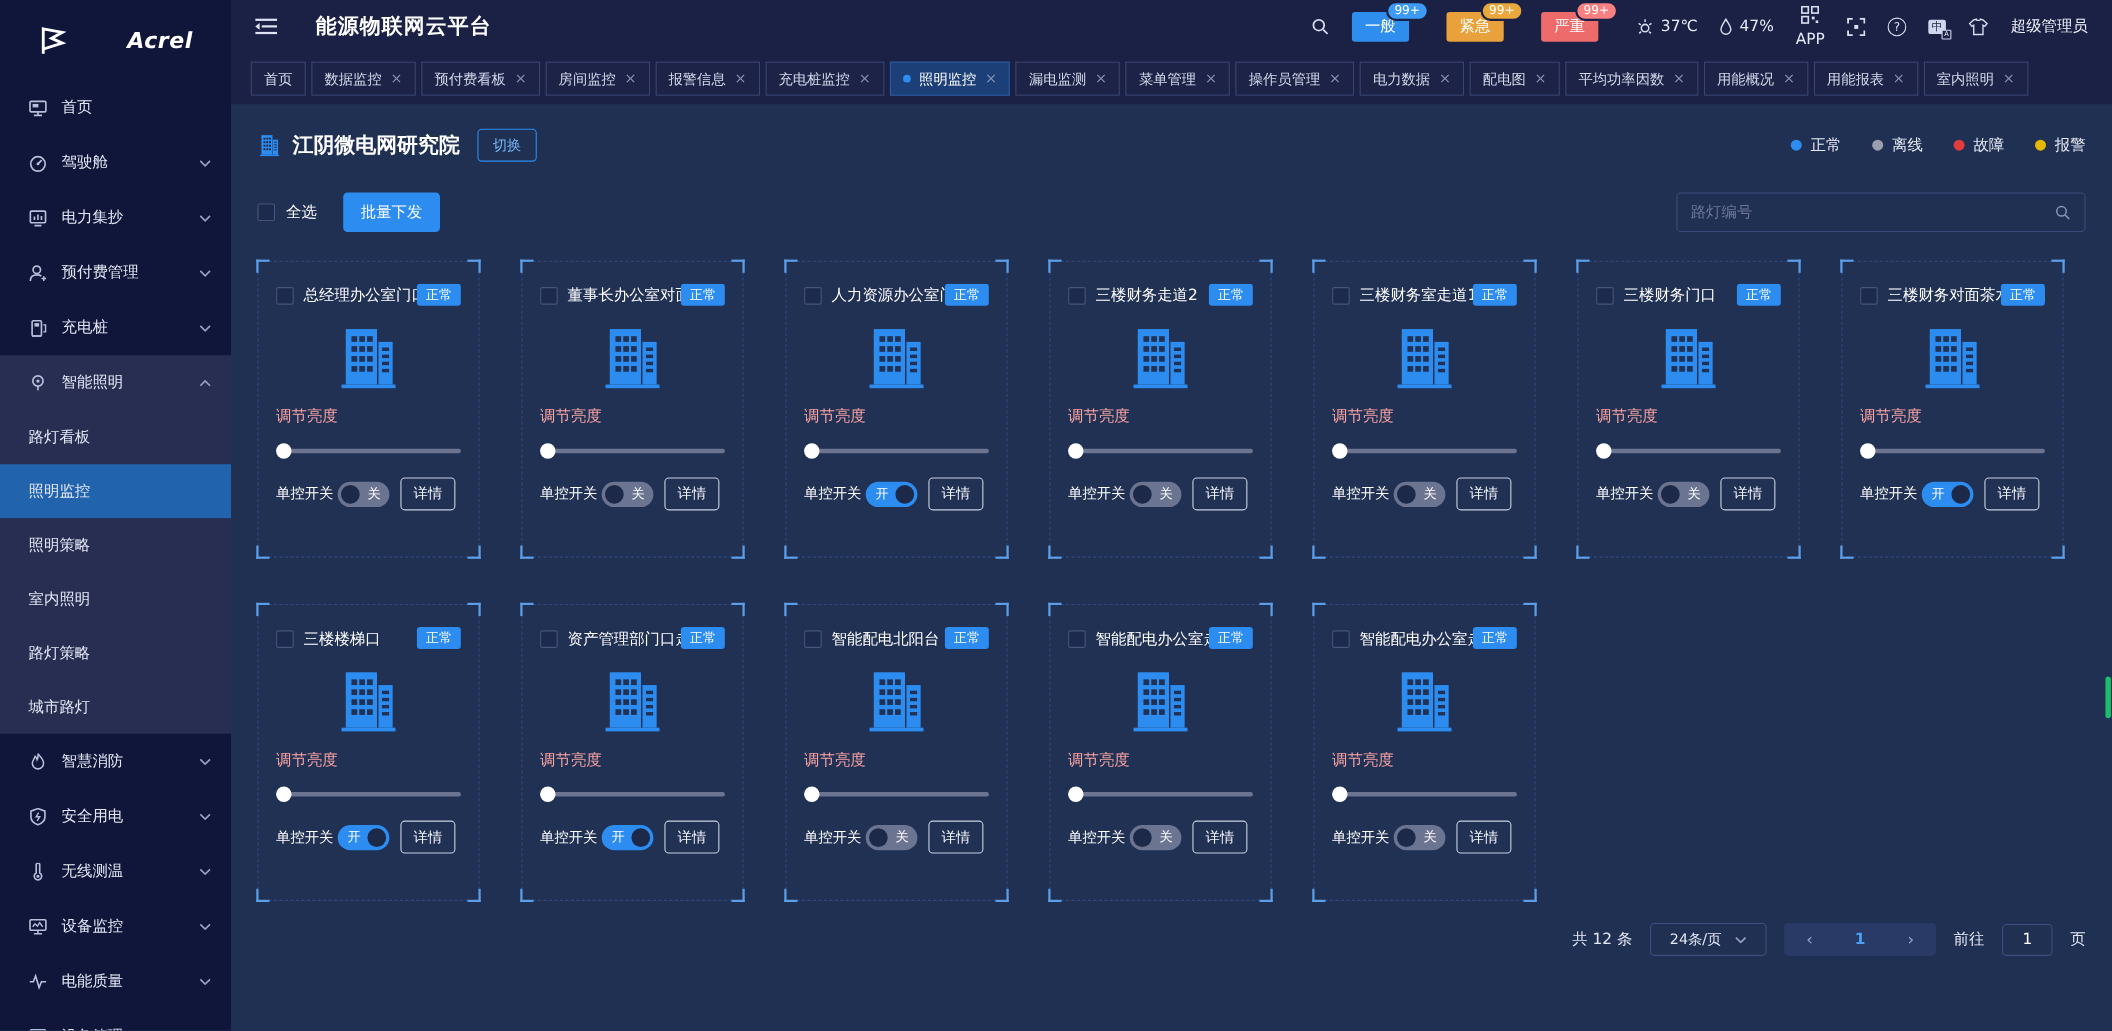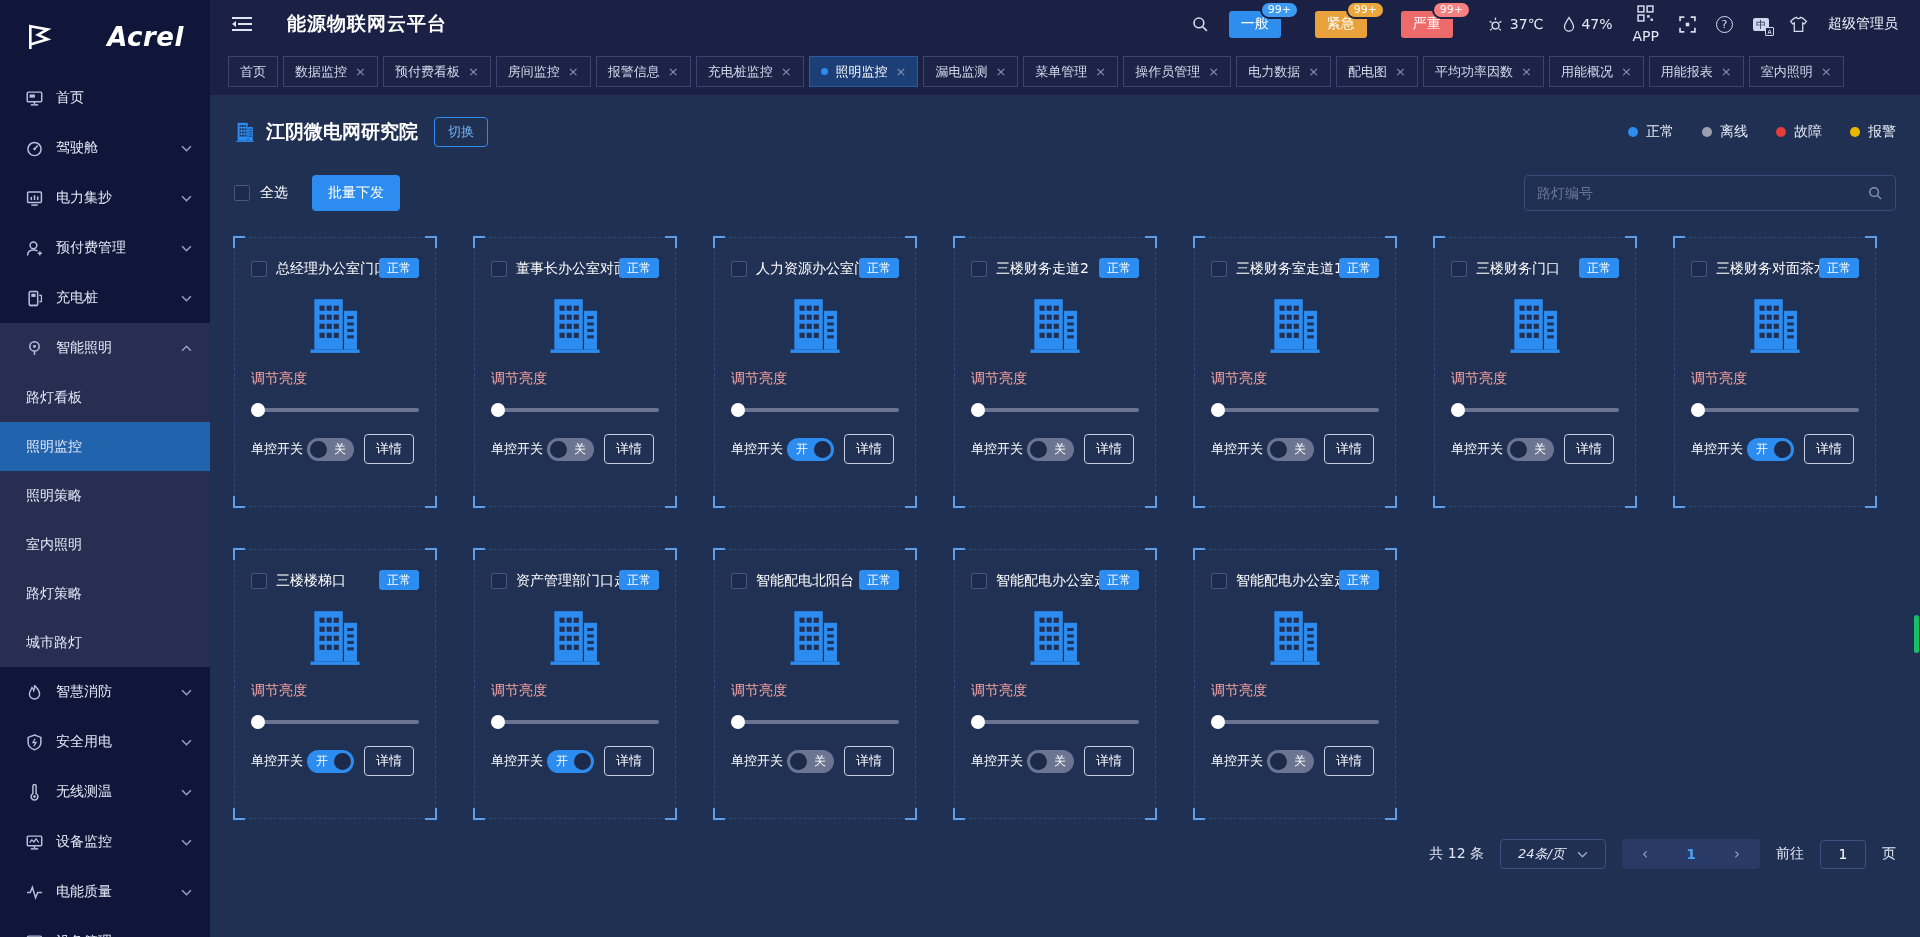--- a/index.html
+++ b/index.html
@@ -7,21 +7,21 @@
   body {
     font-family:"DejaVu Sans","Liberation Sans",sans-serif;
     background:#203052; color:#fff; position:relative;
   }
   svg { display:block; }
 
   
   .sidebar{position:absolute;left:0;top:0;width:210px;height:937px;background:#101639;z-index:5;overflow:hidden;}
   .logo{height:73px;display:flex;align-items:center;justify-content:center;gap:7px;}
   .logo-mark{width:26px;height:26px;}
-  .logo-text{font-size:26px;font-weight:bold;font-style:italic;letter-spacing:.5px;margin-left:48px;}
+  .logo-text{font-size:20px;font-weight:bold;font-style:italic;letter-spacing:.5px;margin-left:48px;}
   .side-item{height:50px;display:flex;align-items:center;padding:0 18px 0 26px;font-size:14px;color:#e3e7f5;cursor:pointer;}
   .side-item .sicon{width:17px;height:17px;margin-right:13px;color:#b7bfda;flex:none;}
   .chev{width:11px;height:7px;margin-left:auto;color:#98a1c3;}
   .chev.up{transform:rotate(180deg);}
   .side-group{background:#272e52;}
   .sub-item{height:49px;display:flex;align-items:center;padding-left:26px;font-size:14px;color:#e3e7f5;cursor:pointer;}
   .sub-item.active{background:#2163ac;}
 
   
   .header{position:absolute;left:210px;top:0;width:1710px;height:48px;background:#1a2145;display:flex;align-items:center;padding:0 22px;gap:19px;}
@@ -87,21 +87,21 @@
   .toggle{width:47px;height:23px;border-radius:12px;background:#6b7490;position:relative;flex:none;cursor:pointer;}
   .toggle .knob{position:absolute;left:3px;top:3px;width:17px;height:17px;border-radius:50%;background:#1d2949;}
   .toggle .tg-txt{position:absolute;right:8px;top:50%;transform:translateY(-50%);font-size:12px;color:#fff;}
   .toggle.on{background:#2d8cf0;}
   .toggle.on .knob{left:auto;right:3px;}
   .toggle.on .tg-txt{right:auto;left:9px;}
   .detail{margin-left:6px;background:transparent;border:1px solid #c8cfe2;color:#f4f6fb;font-size:13px;padding:5px 11px;border-radius:4px;cursor:pointer;font-family:inherit;white-space:nowrap;}
 
   
   .pagerow{display:flex;align-items:center;justify-content:flex-end;margin-top:20px;gap:16px;font-size:14px;color:#e3e7f5;}
-  .psel{width:106px;height:30px;border:1px solid #404f80;border-radius:4px;display:flex;align-items:center;justify-content:center;gap:12px;font-size:13px;cursor:pointer;font-style:italic;}
+  .psel{width:106px;height:30px;border:1px solid #404f80;border-radius:4px;display:flex;align-items:center;justify-content:center;gap:12px;font-size:13px;cursor:pointer;}
   .psel .chev{margin-left:0;}
   .pager{height:30px;background:#2a3a67;border-radius:4px;display:flex;align-items:center;}
   .pager span{width:46px;text-align:center;cursor:pointer;}
   .pbtn{color:#9aa6c9;font-size:15px;}
   .pnum{color:#4aa0f5;font-weight:bold;}
   .goto-input{width:46px;height:29px;background:transparent;border:1px solid #404f80;border-radius:4px;color:#fff;text-align:center;font-size:14px;font-family:inherit;}
 
   .scroll-thumb{position:absolute;right:1px;top:615px;width:5px;height:38px;background:#19be6b;border-radius:3px;z-index:9;}
 </style>
 </head>

